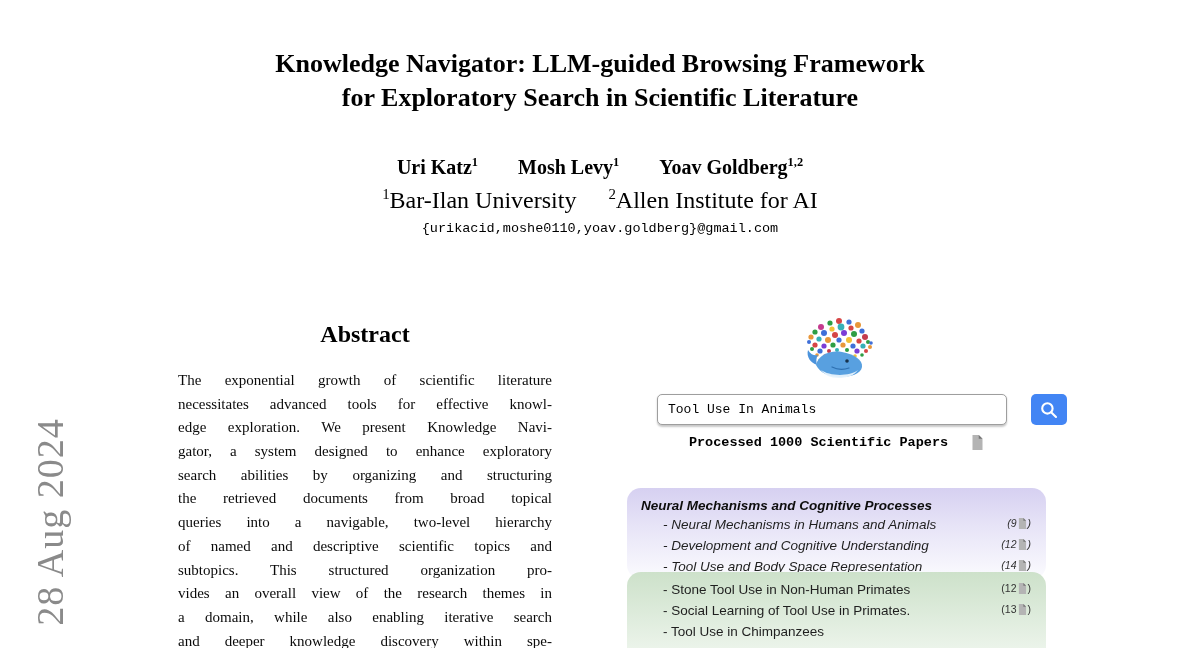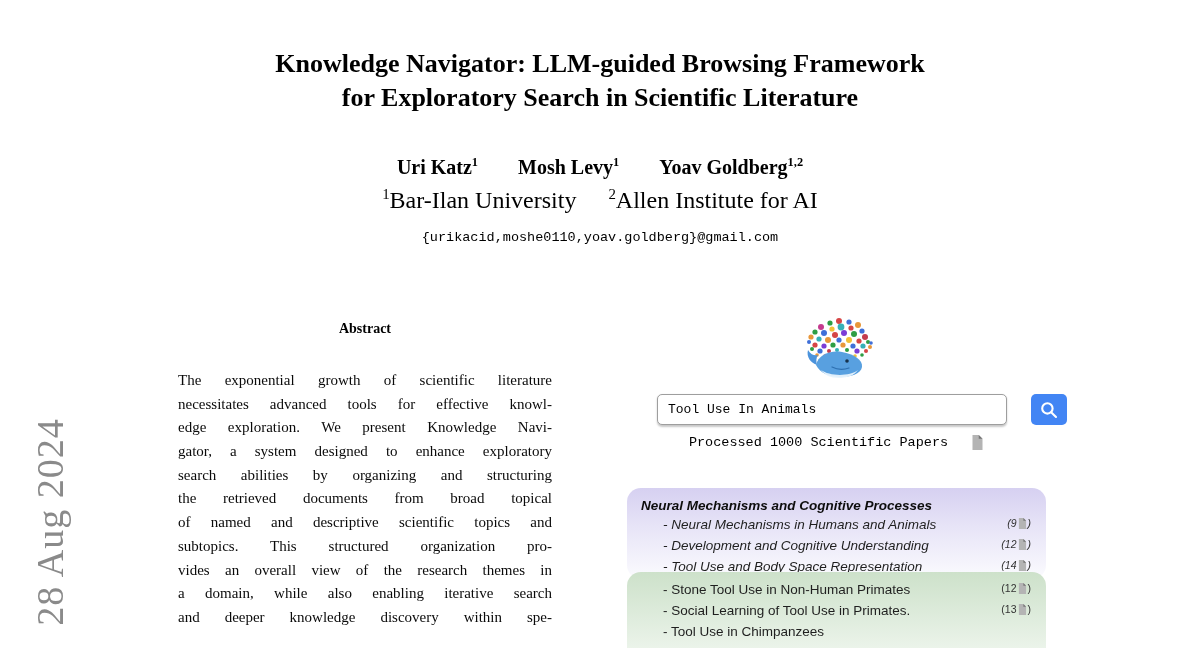--- a/index.html
+++ b/index.html
@@ -10,47 +10,47 @@
   }
   
   .title { position:absolute; top:47px; left:0; width:100%; text-align:center;
            font-size:26px; font-weight:bold; line-height:34px; }
   .authors { position:absolute; top:155px; left:0; width:100%; text-align:center;
              font-size:20px; font-weight:bold; }
   .authors .author { margin:0 20px; }
   .affils { position:absolute; top:186px; left:0; width:100%; text-align:center; font-size:24px; }
   .affils .affil { margin:0 16px; }
   sup { font-size:62%; vertical-align:super; font-weight:inherit; }
-  .email { position:absolute; top:230px; left:0; width:100%; text-align:center;
+  .email { position:absolute; top:221px; left:0; width:100%; text-align:center;
            font-family:"Liberation Mono", monospace; font-size:13.5px; }
   
   .watermark { position:absolute; left:-60px; top:500px; width:220px; height:44px;
                text-align:center; transform:rotate(-90deg);
                font-size:38px; color:#8a8a8a; letter-spacing:1px; }
   
   .abstract-head { position:absolute; left:178px; top:321px; width:374px;
-                   text-align:center; font-size:14px; font-weight:bold; }
+                   text-align:center; font-size:24px; font-weight:bold; }
   .abstract-body { position:absolute; left:178px; top:369px; width:374px;
                    font-size:15px; color:#0a0a0a; }
   .abs-line { text-align:justify; text-align-last:justify; line-height:23.7px;
               height:23.7px; overflow:visible; }
   
   .logo { position:absolute; left:796px; top:314px; width:86px; height:66px; }
   .search-bar { position:absolute; left:657px; top:394px; width:410px; height:31px; }
   .search-input { position:absolute; inset:0; width:350px; height:31px;
                   border:1.5px solid #9e9e9e; border-radius:5px;
                   font-family:"Liberation Mono", monospace; font-size:13px;
                   padding:0 44px 0 10px; color:#000; background:#fff;
                   box-shadow:0 1.5px 2px rgba(0,0,0,.22); outline:none; }
   .search-btn { position:absolute; right:0; top:0; width:36px; height:31px;
                 background:#4285f4; border:none; border-radius:5px;
                 display:flex; align-items:center; justify-content:center; cursor:pointer; }
   .processed { position:absolute; left:627px; top:435px; width:419px;
                display:flex; align-items:center; justify-content:center; gap:23px;
-               font-family:"Liberation Mono", monospace; font-weight:normal; font-size:13.5px; }
+               font-family:"Liberation Mono", monospace; font-weight:bold; font-size:13.5px; }
   .topic-card { position:absolute; left:627px; width:419px; border-radius:14px;
                 padding:8px 12px 0 14px; font-family:"Liberation Sans", sans-serif; }
   #card-0 { top:488px; height:91px;
             background:linear-gradient(180deg,#d6d0f1 0%,#e7e4f7 42%,#fbfbfe 100%);font-style:italic; }
   #card-1 { top:572px; height:98px;
             background:linear-gradient(180deg,#cde1ca 0%,#ddebdb 42%,#f4f9f3 100%); }
   .topic-title { font-size:13.5px; font-weight:bold; color:#0d0d0d; line-height:19px; }
   .topic-items { margin:2px 0 0 22px; }
   .topic-item { display:flex; justify-content:space-between; align-items:flex-start;
                 height:21px; font-size:13.5px; color:#1f1f1f; }
@@ -75,20 +75,21 @@
   <div class="email">{urikacid,moshe0110,yoav.goldberg}@gmail.com</div>
 
   <div class="abstract-head">Abstract</div>
   <div class="abstract-body">
       <div class="abs-line">The exponential growth of scientific literature</div>
       <div class="abs-line">necessitates advanced tools for effective knowl-</div>
       <div class="abs-line">edge exploration. We present Knowledge Navi-</div>
       <div class="abs-line">gator, a system designed to enhance exploratory</div>
       <div class="abs-line">search abilities by organizing and structuring</div>
       <div class="abs-line">the retrieved documents from broad topical</div>
+      <div class="abs-line">queries into a navigable, two-level hierarchy</div>
       <div class="abs-line">of named and descriptive scientific topics and</div>
       <div class="abs-line">subtopics.  This structured organization pro-</div>
       <div class="abs-line">vides an overall view of the research themes in</div>
       <div class="abs-line">a domain, while also enabling iterative search</div>
       <div class="abs-line">and deeper knowledge discovery within spe-</div>
     </div>
 
   <svg class="logo" viewBox="0 0 86 66">
     <g>
       <circle cx="43" cy="7" r="3" fill="#d64545"></circle>

